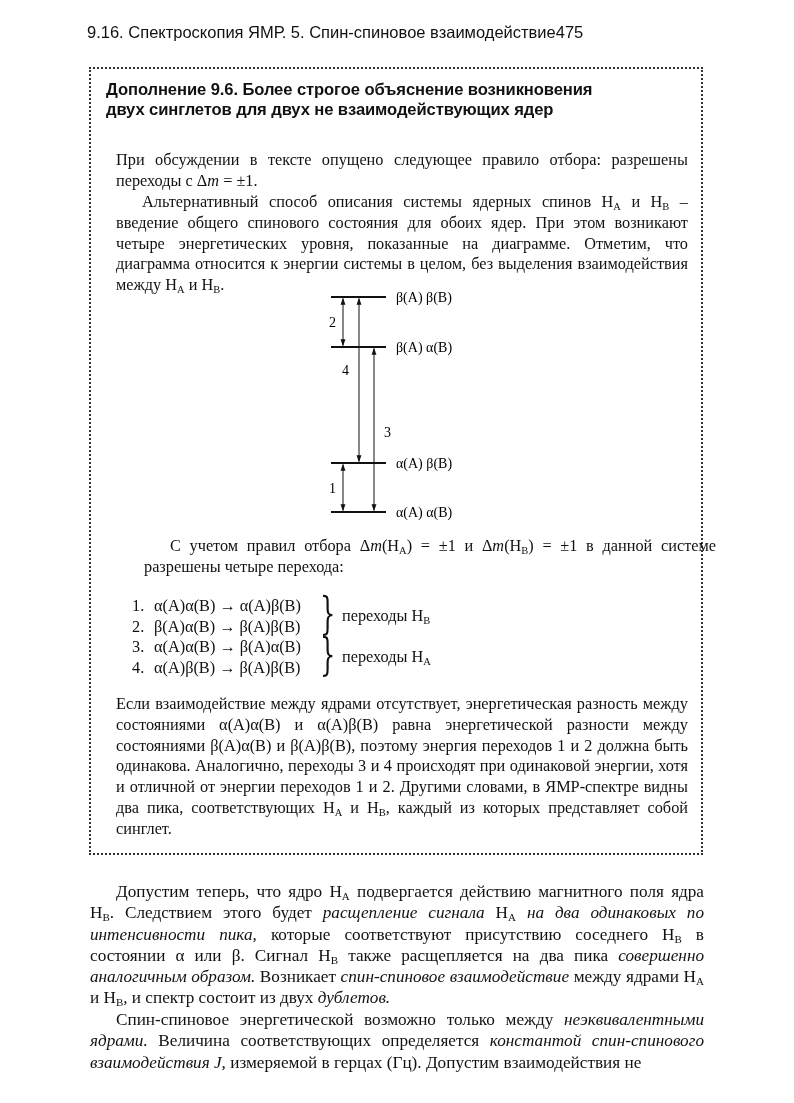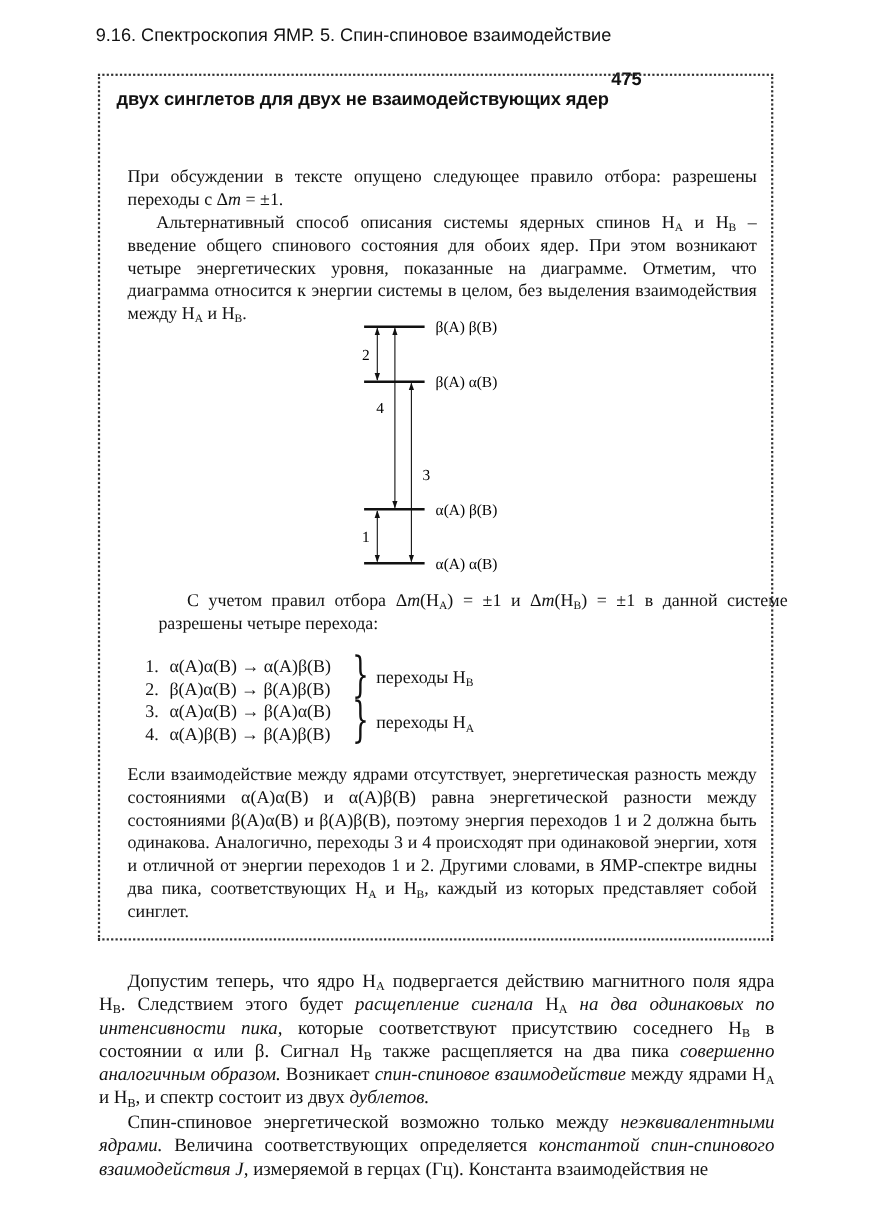--- a/index.html
+++ b/index.html
@@ -7,21 +7,21 @@
     width: 794px; height: 1103px; position: relative; overflow: hidden;
     color: #111111;
     font-family: "Liberation Serif", "DejaVu Serif", serif;
   }
   .running-head {
     position: absolute; left: 87px; top: 22px; width: 620px;
     font-family: "Liberation Sans", "DejaVu Sans", sans-serif;
     font-size: 16.5px; line-height: 20px;
     display: flex; justify-content: flex-start;
   }
-  .running-head .page-num { font-weight: bold; margin-top: 40px; }
+  .running-head .page-num { font-weight: normal; }
 
   .box {
     position: absolute; left: 89px; top: 67px; width: 614px; height: 788px;
     border: 2px dotted #333333;
     box-sizing: border-box;
   }
   .box-title {
     position: absolute; left: 106px; top: 80px; width: 560px;
     font-family: "Liberation Sans", "DejaVu Sans", sans-serif;
     font-weight: bold; font-size: 16.6px; line-height: 20px;
@@ -62,20 +62,21 @@
 <body>
 
 <div class="running-head">
   <span>9.16. Спектроскопия ЯМР. 5. Спин-спиновое взаимодействие</span>
   <span class="page-num">475</span>
 </div>
 
 <div class="box"></div>
 
 <div class="box-title">
+  <div>Дополнение 9.6. Более строгое объяснение возникновения</div>
   <div>двух синглетов для двух не взаимодействующих ядер</div>
 </div>
 
 <div class="para" style="top:150px;"><span>При обсуждении в тексте опущено следующее правило отбора: разрешены переходы с Δ</span><i>m</i><span> = ±1.</span></div>
 
 <div class="para indent" style="top:192px;"><span>Альтернативный способ описания системы ядерных спинов H</span><sub>A</sub><span> и H</span><sub>B</sub><span> – введение общего спинового состояния для обоих ядер. При этом возникают четыре энергетических уровня, показанные на диаграмме. Отметим, что диаграмма относится к энергии системы в целом, без выделения взаимодействия между H</span><sub>A</sub><span> и H</span><sub>B</sub><span>.</span></div>
 
 <svg style="position:absolute; left:300px; top:285px;" width="200" height="240" viewBox="0 0 200 240">
   <defs>
     <marker id="ah" viewBox="0 0 10 10" refX="9" refY="5" markerWidth="7" markerHeight="9" orient="auto-start-reverse">
@@ -126,13 +127,13 @@
   <span class="brace" style="top:-2px;">}</span>
   <span class="glabel" style="top:10px;"><span>переходы H</span><sub>B</sub></span>
   <span class="brace" style="top:39px;">}</span>
   <span class="glabel" style="top:51px;"><span>переходы H</span><sub>A</sub></span>
 </div>
 
 <div class="para" style="top:694px;"><span>Если взаимодействие между ядрами отсутствует, энергетическая разность между состояниями α(A)α(B) и α(A)β(B) равна энергетической разности между состояниями β(A)α(B) и β(A)β(B), поэтому энергия переходов 1 и 2 должна быть одинакова. Аналогично, переходы 3 и 4 происходят при одинаковой энергии, хотя и отличной от энергии переходов 1 и 2. Другими словами, в ЯМР-спектре видны два пика, соответствующих H</span><sub>A</sub><span> и H</span><sub>B</sub><span>, каждый из которых представляет собой синглет.</span></div>
 
 <div class="main-para indent" style="top:881px;"><span>Допустим теперь, что ядро H</span><sub>A</sub><span> подвергается действию магнитного поля ядра H</span><sub>B</sub><span>. Следствием этого будет </span><i>расщепление сигнала </i><span>H</span><sub>A</sub><i> на два одинаковых по интенсивности пика,</i><span> которые соответствуют присутствию соседнего H</span><sub>B</sub><span> в состоянии α или β. Сигнал H</span><sub>B</sub><span> также расщепляется на два пика </span><i>совершенно аналогичным образом.</i><span> Возникает </span><i>спин-спиновое взаимодействие</i><span> между ядрами H</span><sub>A</sub><span> и H</span><sub>B</sub><span>, и спектр состоит из двух </span><i>дублетов.</i></div>
 
-<div class="main-para indent" style="top:1009px;"><span>Спин-спиновое энергетической возможно только между </span><i>неэквивалентными ядрами.</i><span> Величина соответствующих определяется </span><i>константой спин-спинового взаимодействия J,</i><span> измеряемой в герцах (Гц). Константа взаимодействия не</span></div>
+<div class="main-para indent" style="top:1009px;"><span>Спин-спиновое энергетической возможно только между </span><i>неэквивалентными ядрами.</i><span> Величина соответствующих определяется </span><i>константой спин-спинового взаимодействия J,</i><span> измеряемой в герцах (Гц). Допустим взаимодействия не</span></div>
 
 </body></html>

